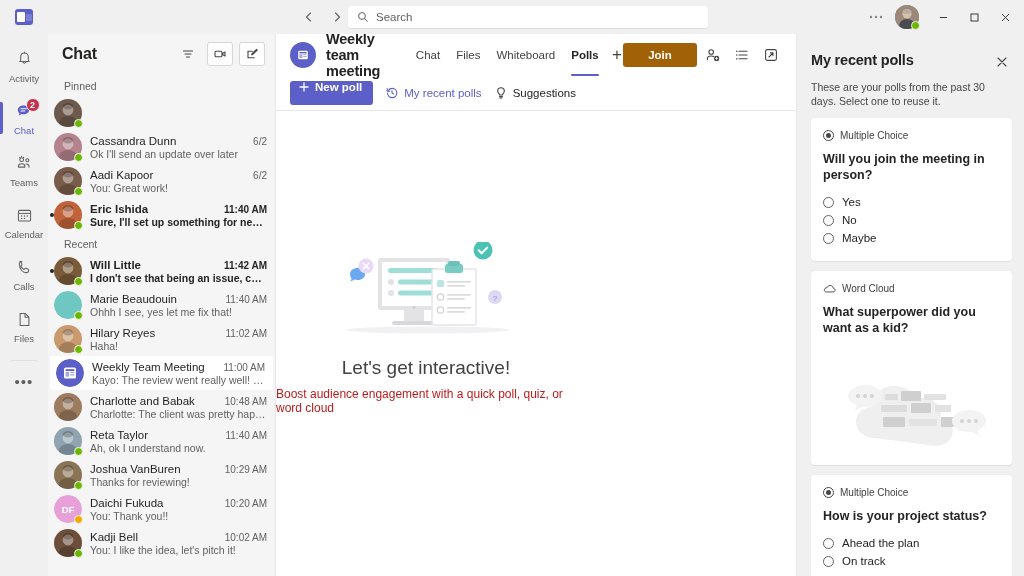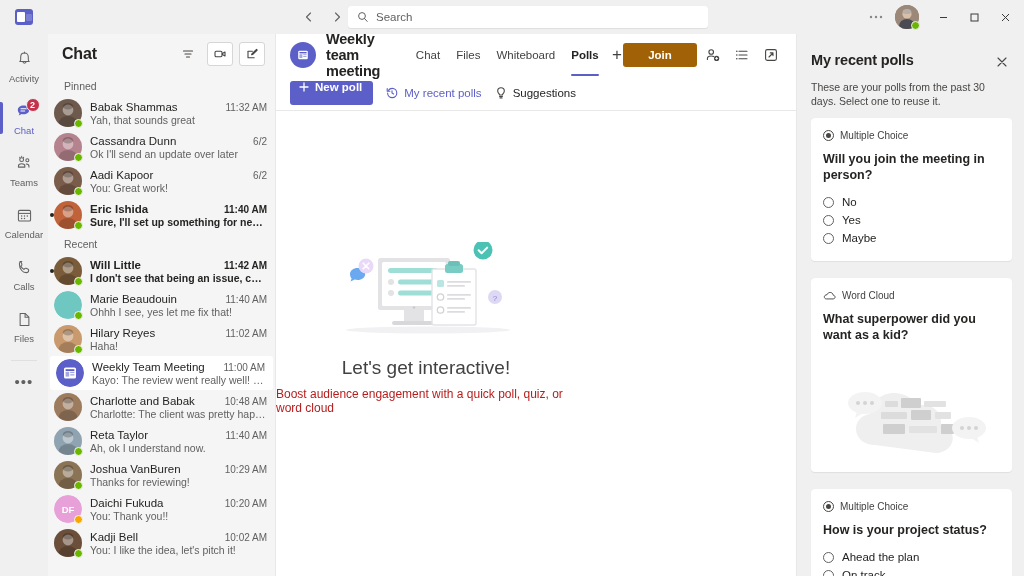--- a/index.html
+++ b/index.html
@@ -172,21 +172,21 @@
 
   
   .rpanel {
     width: 228px; flex:0 0 228px; background:#f0f0f0; display:flex; flex-direction:column;
     border-left:1px solid #e8e8e8; padding: 0 0 0 0;
   }
   .rp-head { display:flex; align-items:flex-start; padding: 18px 12px 0 14px; }
   .rp-title { font-size:14.5px; font-weight:600; color:#252423; flex:1; letter-spacing:-0.2px;}
   .rp-close { width:20px;height:20px;display:flex;align-items:center;justify-content:center;color:#484644;cursor:pointer;}
   .rp-desc { font-size:10.5px; color:#484644; line-height:14px; padding: 8px 14px 0 14px;}
-  .rp-cards { flex:1; overflow:hidden; padding: 10px 12px 0 14px; display:flex; flex-direction:column; gap:17px;}
+  .rp-cards { flex:1; overflow:hidden; padding: 10px 12px 0 14px; display:flex; flex-direction:column; gap:10px;}
   .poll-card { background:#fff; border-radius:4px; padding: 12px 12px 14px; cursor:pointer; box-shadow:0 0.3px 0.9px rgba(0,0,0,0.07);}
   .pc-type { display:flex; align-items:center; gap:6px; font-size:10px; color:#424242; margin-bottom:10px;}
   .radio-fill {
     width:11px;height:11px;border-radius:50%;border:1.2px solid #484644; position:relative; flex:0 0 11px;
   }
   .radio-fill::after {
     content:""; position:absolute; inset:2px; border-radius:50%; background:#484644;
   }
   .pc-q { font-size:12.5px; font-weight:700; color:#252423; line-height:16px; margin-bottom:10px;}
   .pc-opt { display:flex; align-items:center; gap:8px; font-size:11.5px; color:#252423; padding: 3px 0; }
@@ -362,27 +362,20 @@
             <div class="cl-section">Pinned</div>
             <div class="cl-item">
               <div class="cl-av">
                 <span class="face"><svg width="28" height="28" viewBox="0 0 28 28">
                     <rect width="28" height="28" fill="#6e5a4c"></rect>
                     <circle cx="14" cy="11" r="5.4" fill="rgba(255,255,255,.40)"></circle>
                     <ellipse cx="14" cy="25" rx="9.5" ry="8" fill="rgba(0,0,0,.18)"></ellipse>
                     <ellipse cx="14" cy="7.2" rx="5.2" ry="3.2" fill="rgba(0,0,0,.22)"></ellipse>
                   </svg></span>
                 <span class="cl-pres"></span>
-              </div>
-              <div class="cl-txt">
-                <div class="cl-row1">
-                  <span class="cl-name">Babak Shammas</span>
-                  <span class="cl-time">11:32 AM</span>
-                </div>
-                <div class="cl-msg">Yah, that sounds great</div>
               </div>
             </div>
             <div class="cl-item">
               <div class="cl-av">
                 <span class="face"><svg width="28" height="28" viewBox="0 0 28 28">
                     <rect width="28" height="28" fill="#b5838d"></rect>
                     <circle cx="14" cy="11" r="5.4" fill="rgba(255,255,255,.40)"></circle>
                     <ellipse cx="14" cy="25" rx="9.5" ry="8" fill="rgba(0,0,0,.18)"></ellipse>
                     <ellipse cx="14" cy="7.2" rx="5.2" ry="3.2" fill="rgba(0,0,0,.22)"></ellipse>
                   </svg></span>
@@ -723,25 +716,25 @@
       <div class="rp-desc">These are your polls from the past 30 days. Select one to reuse it.</div>
       <div class="rp-cards" id="poll-cards">
           <div class="poll-card">
             <div class="pc-type">
               <span class="radio-fill"></span>
               <span>Multiple Choice</span>
             </div>
             <div class="pc-q">Will you join the meeting in person?</div>
             <div class="pc-opt">
               <span class="radio-empty"></span>
-              <span>No</span>
+              <span>Yes</span>
             </div>
             <div class="pc-opt">
               <span class="radio-empty"></span>
-              <span>Yes</span>
+              <span>No</span>
             </div>
             <div class="pc-opt">
               <span class="radio-empty"></span>
               <span>Maybe</span>
             </div>
           </div>
           <div class="poll-card">
             <div class="pc-type">
               <svg width="13" height="11" viewBox="0 0 14 11">
                 <path d="M3.6 9.2h7.2c1.3 0 2.2-.9 2.2-2s-.9-2-2-2c-.2-1.8-1.6-3-3.3-3C6.1 2.2 4.8 3.2 4.4 4.6 2.6 4.7 1.4 5.8 1.4 7s1 2.2 2.2 2.2z" fill="none" stroke="#484644" stroke-width="1"></path>

